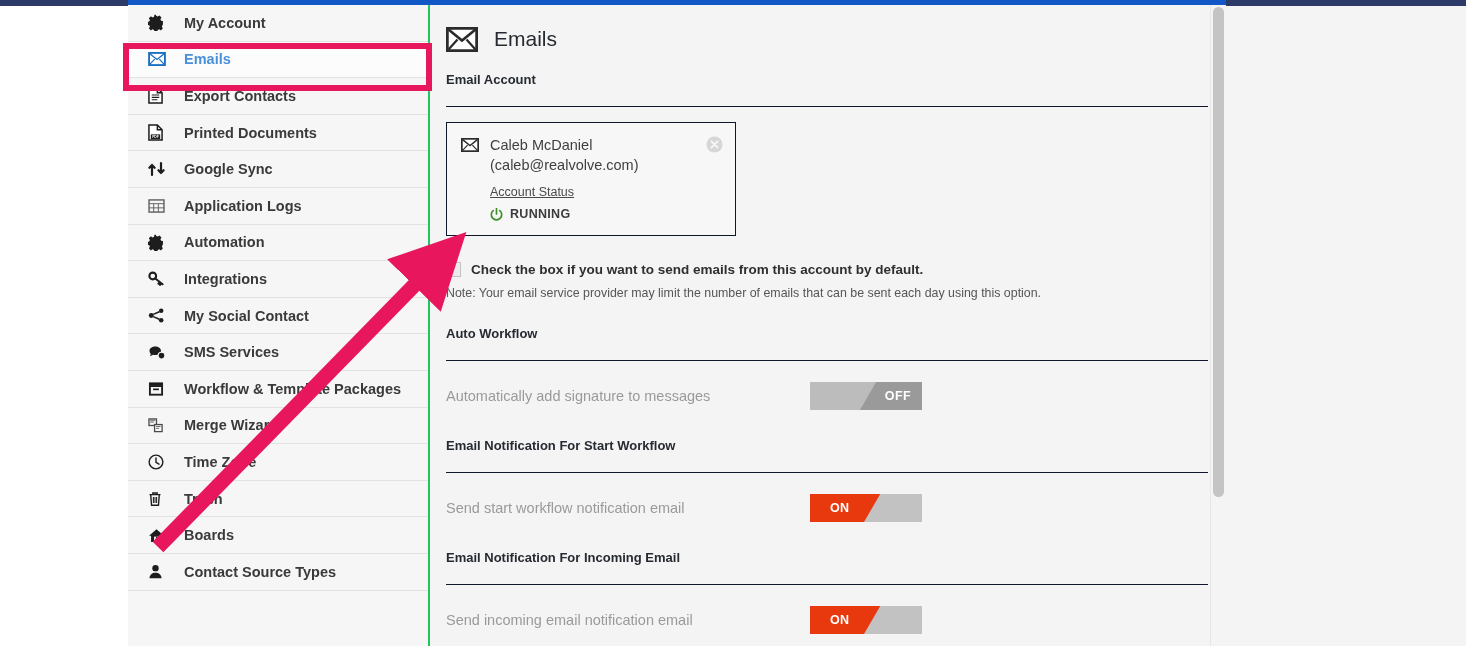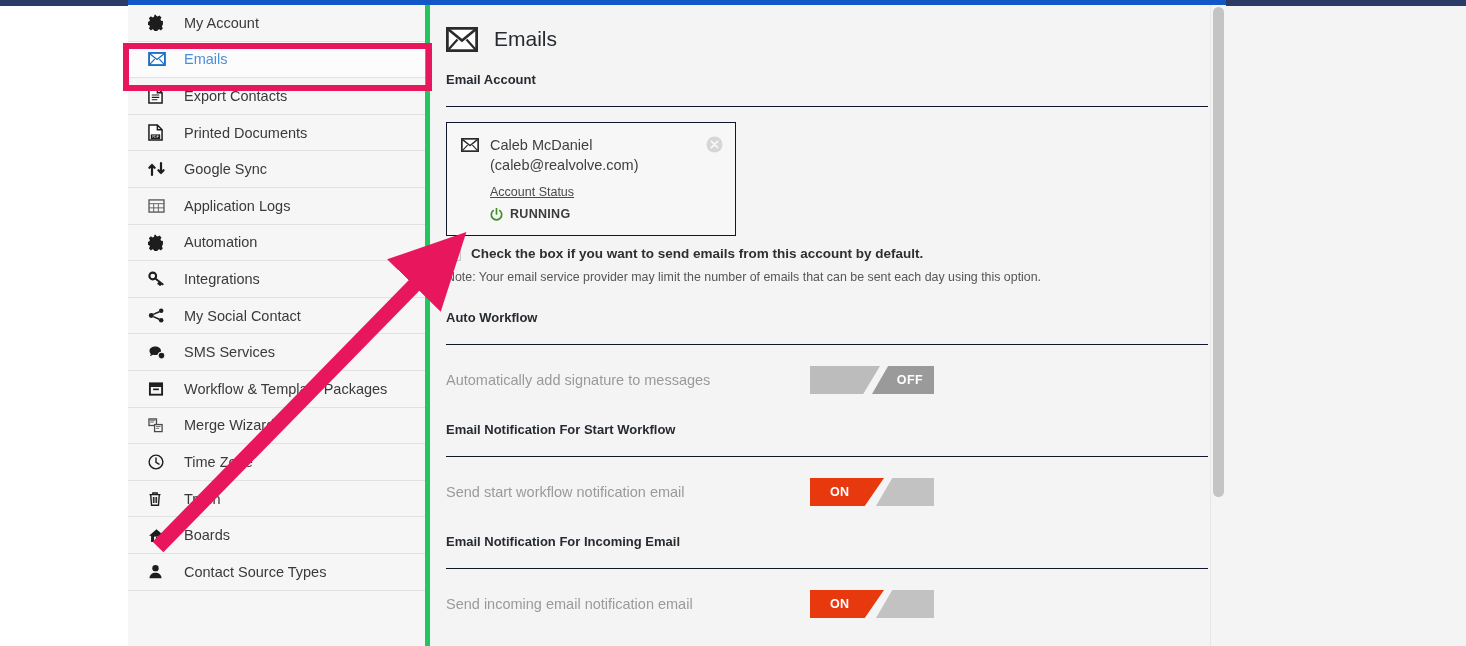--- a/index.html
+++ b/index.html
@@ -65,22 +65,23 @@
     background: #f4f4f4;
   }
 
   
   .sidebar {
     position: absolute;
     left: 0; top: 0;
     width: 302px;
     height: 641px;
     background: #f6f6f6;
-    border-right: 5px solid #22c55e;
+    border-right: 2px solid #22c55e;
     box-sizing: border-box;
+    font-weight: bold;
   }
   .side-item {
     position: relative;
     height: 36.6px;
     display: flex;
     align-items: center;
     padding-left: 20px;
     box-sizing: border-box;
     border-bottom: 1px solid #e2e2e2;
     background: #f6f6f6;
@@ -211,21 +212,21 @@
     position: absolute;
     right: 12px; top: 13px;
     width: 17px; height: 17px;
     cursor: pointer;
   }
 
   
   .cbx-row {
     display: flex;
     align-items: center;
-    margin-top: 10px;
+    margin-top: 26px;
     text-align: center;
   }
   .cbx {
     width: 13px; height: 13px;
     border: 1px solid #c3c3c3;
     background: #ececec;
     margin-right: 10px;
     cursor: pointer;
     flex: 0 0 auto;
   }
@@ -247,21 +248,21 @@
     margin-top: 19px;
     height: 32px;
   }
   .tog-label {
     font-size: 14.5px;
     color: #9a9a9a;
     width: 364px;
   }
   .toggle {
     position: relative;
-    width: 124px;
+    width: 112px;
     height: 28px;
     overflow: hidden;
     cursor: pointer;
     flex: 0 0 auto;
   }
   .toggle .half-l, .toggle .half-r {
     position: absolute;
     top: 0;
     height: 100%;
   }

